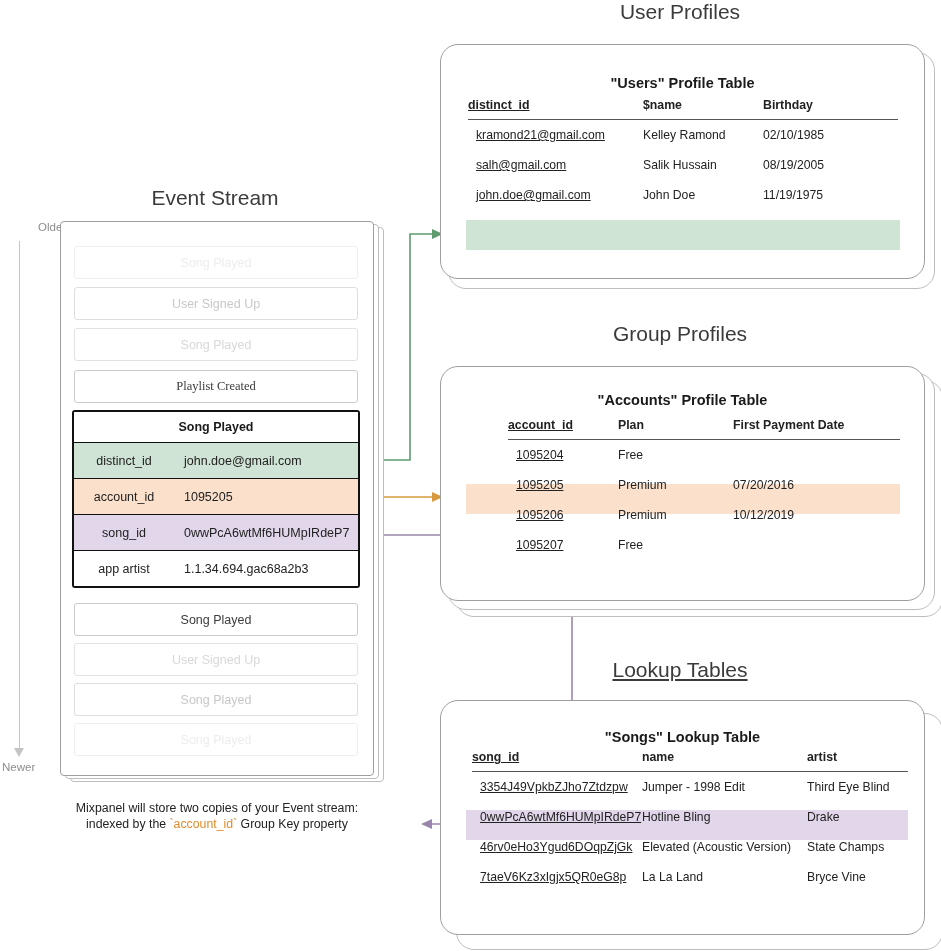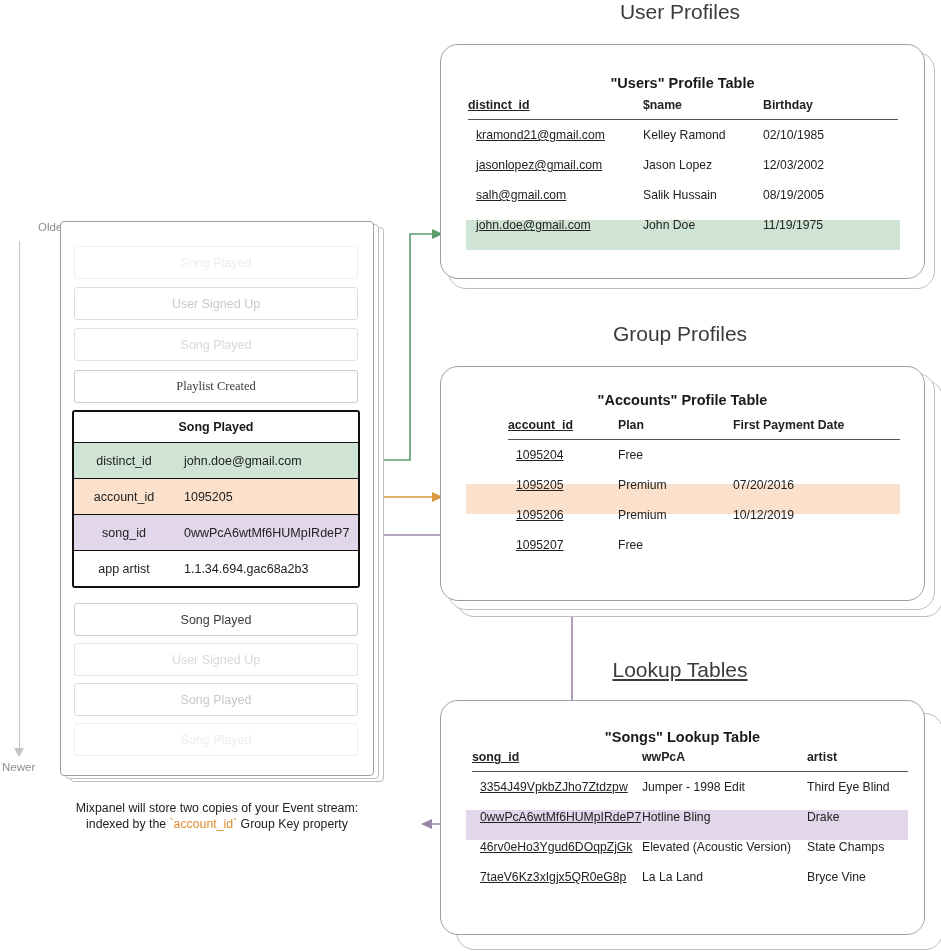--- a/index.html
+++ b/index.html
@@ -233,20 +233,21 @@
     <path d="M360 497 L432 497" stroke="#d79a3c" stroke-width="1.6" fill="none"></path>
     <polygon points="432,492 443,497 432,502" fill="#d79a3c"></polygon>
 
     <path d="M360 535 L572 535 L572 824 L432 824" stroke="#9b86ab" stroke-width="1.6" fill="none"></path>
     <polygon points="432,819 421,824 432,829" fill="#9b86ab"></polygon>
   </svg>
 
   <div class="section-title" id="title-user-profiles">User Profiles</div>
   <div class="section-title" id="title-group-profiles">Group Profiles</div>
   <div class="section-title" id="title-lookup-tables">Lookup Tables</div>
+  <div class="section-title" id="title-event-stream">Event Stream</div>
 
   <div id="axis-older">Older</div>
   <div id="axis-line"></div>
   <div id="axis-arrow"></div>
   <div id="axis-newer">Newer</div>
 
   <div class="stream-shadow" id="stream-shadow2"></div>
   <div class="stream-shadow" id="stream-shadow1"></div>
   <div id="stream-box"></div>
 
@@ -316,25 +317,20 @@
         <th>Birthday</th>
       </tr>
     </thead>
     <tbody>
       <tr>
         <td class="key row-pad-left"><span>kramond21@gmail.com</span></td>
         <td>Kelley Ramond</td>
         <td>02/10/1985</td>
       </tr>
       <tr>
-        <td class="key row-pad-left"><span>jasonlopez@gmail.com</span></td>
-        <td>Jason Lopez</td>
-        <td>12/03/2002</td>
-      </tr>
-      <tr>
         <td class="key row-pad-left"><span>salh@gmail.com</span></td>
         <td>Salik Hussain</td>
         <td>08/19/2005</td>
       </tr>
       <tr>
         <td class="key row-pad-left"><span>john.doe@gmail.com</span></td>
         <td>John Doe</td>
         <td>11/19/1975</td>
       </tr>
     </tbody>
@@ -384,21 +380,21 @@
   <div class="card" style="left:440px; top:700px; width:485px; height:235px;">
     <div class="card-title" style="top:28px;">"Songs" Lookup Table</div>
   </div>
 
   <div class="band purple" style="left:466px; top:810px; width:442px;"></div>
 
   <table class="data" style="left:472px; top:750px; width:436px;">
     <thead>
       <tr>
         <th class="underline-key" style="width:170px;"><span>song_id</span></th>
-        <th style="width:165px;">wwPcA</th>
+        <th style="width:165px;">name</th>
         <th>artist</th>
       </tr>
     </thead>
     <tbody>
       <tr>
         <td class="key row-pad-left"><span>3354J49VpkbZJho7Ztdzpw</span></td>
         <td>Jumper - 1998 Edit</td>
         <td>Third Eye Blind</td>
       </tr>
       <tr>

